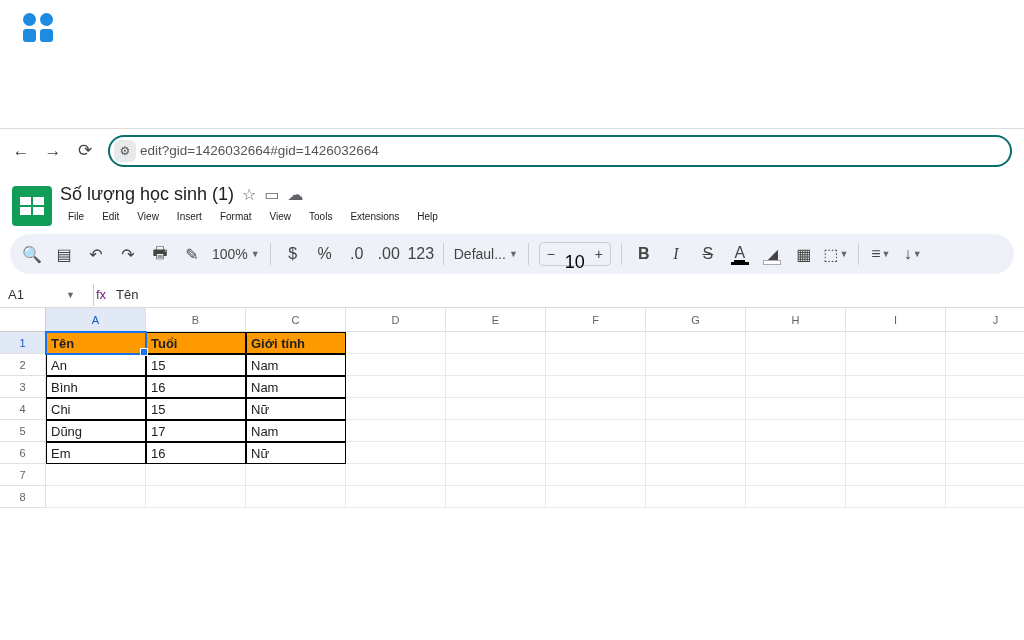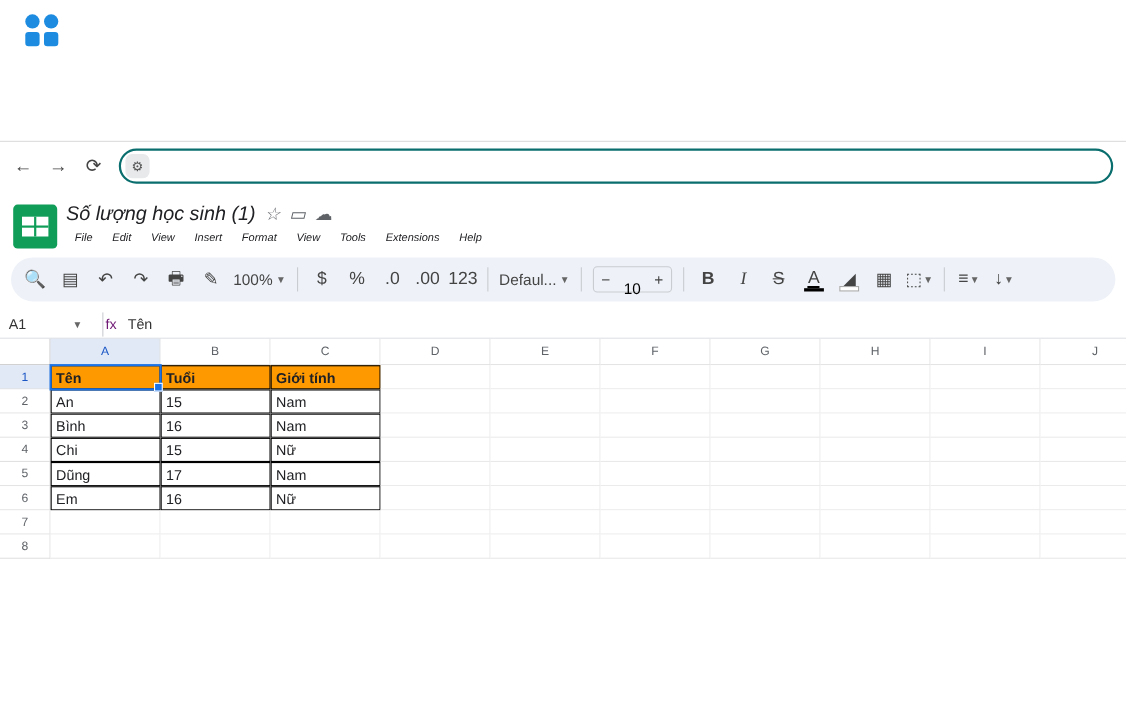--- a/index.html
+++ b/index.html
@@ -19,39 +19,39 @@
 
   
   .chrome { border-top:1px solid #dcdcdc; height:44px; display:flex; align-items:center; padding:0 12px; gap:14px; background:#fff;}
   .nav-ico { width:18px; height:18px; display:flex; align-items:center; justify-content:center; color:#444; font-size:17px; }
   .omnibox { flex:1; height:32px; border:2px solid #0a6e6e; border-radius:18px; display:flex; align-items:center; padding:0 6px 0 4px; overflow:hidden; }
   .site-chip { width:22px; height:22px; border-radius:6px; background:#e7e9eb; display:flex; align-items:center; justify-content:center; font-size:12px; margin-right:4px; color:#555;}
   .url-sel { background:#0a6e6e; color:#fff; font-size:13.5px; padding:2px 2px; white-space:nowrap; }
   .url-rest { color:#555; font-size:13.5px; white-space:nowrap; }
 
   
-  .sheets-hdr { display:flex; padding:12px 8px 0 12px;font-style:italic; }
+  .sheets-hdr { display:flex; padding:12px 8px 0 12px; }
   .sheets-logo { width:40px; height:40px; background:#0f9d58; border-radius:4px; display:flex; align-items:center; justify-content:center; margin-right:8px; margin-top:2px;}
   .sheets-logo-grid { width:24px; height:18px; background:#fff; position:relative; }
   .sheets-logo-grid:before,.sheets-logo-grid:after{content:"";position:absolute;background:#0f9d58;}
   .sheets-logo-grid:before{left:11px;top:0;width:2px;height:100%;}
   .sheets-logo-grid:after{left:0;top:8px;width:100%;height:2px;}
   .doc-title-row { display:flex; align-items:center; gap:8px; }
   .doc-title { font-size:18px; color:#202124; }
   .title-ico { font-size:16px; color:#5f6368; }
   .menu-row { display:flex; gap:2px; margin-top:2px; }
   .menu-item { font-size:10px; color:#202124; padding:4px 8px; border-radius:4px; }
 
   
   .toolbar { margin:8px 10px 0 10px; height:40px; background:#eef2f8; border-radius:22px; display:flex; align-items:center; padding:0 10px; gap:8px; color:#444; font-size:14px;}
   .tb-ico { width:24px; height:24px; display:flex; align-items:center; justify-content:center; font-size:16px; color:#444;}
   .tb-sep { width:1px; height:22px; background:#c9ccd0; margin:0 2px; }
   .zoom { display:flex; align-items:center; gap:2px; }
   .font-box { display:flex; align-items:center; gap:4px; border:1px solid #c9ccd0; border-radius:4px; padding:0 2px; height:24px;}
-  .font-box input { width:22px; border:none; text-align:center; font-size:14px; background:transparent;margin-top:16px;}
+  .font-box input { width:22px; border:none; text-align:center; font-size:18px; background:transparent;margin-top:16px;}
   .pm { width:18px; text-align:center; cursor:pointer; }
   .bold { font-weight:bold; }
   .ital { font-style:italic; font-family:Georgia,serif;}
   .strike { text-decoration:line-through; }
   .underline-bar { border-bottom:2px solid #000; padding-bottom:1px; line-height:12px;}
   .fillcolor { position:relative; }
   .fillcolor:after{content:"";position:absolute;left:3px;right:3px;bottom:1px;height:3px;background:#000;}
   .paint { position:relative; }
   .paint:after{content:"";position:absolute;left:3px;right:3px;bottom:1px;height:3px;background:#fff;border:1px solid #aaa;}
   .dd-caret { font-size:9px; margin-left:1px; color:#666;}
@@ -89,20 +89,21 @@
 </div>
 
 <div class="gap"></div>
 
 <div class="chrome">
   <div class="nav-ico">←</div>
   <div class="nav-ico">→</div>
   <div class="nav-ico">⟳</div>
   <div class="omnibox">
     <div class="site-chip">⚙</div>
+    <span class="url-rest">edit?gid=1426032664#gid=1426032664</span>
   </div>
 </div>
 
 <div class="sheets-hdr">
   <div class="sheets-logo">
       <div class="sheets-logo-grid"></div>
     </div>
   <div>
     <div class="doc-title-row">
       <span class="doc-title">Số lượng học sinh (1)</span>

